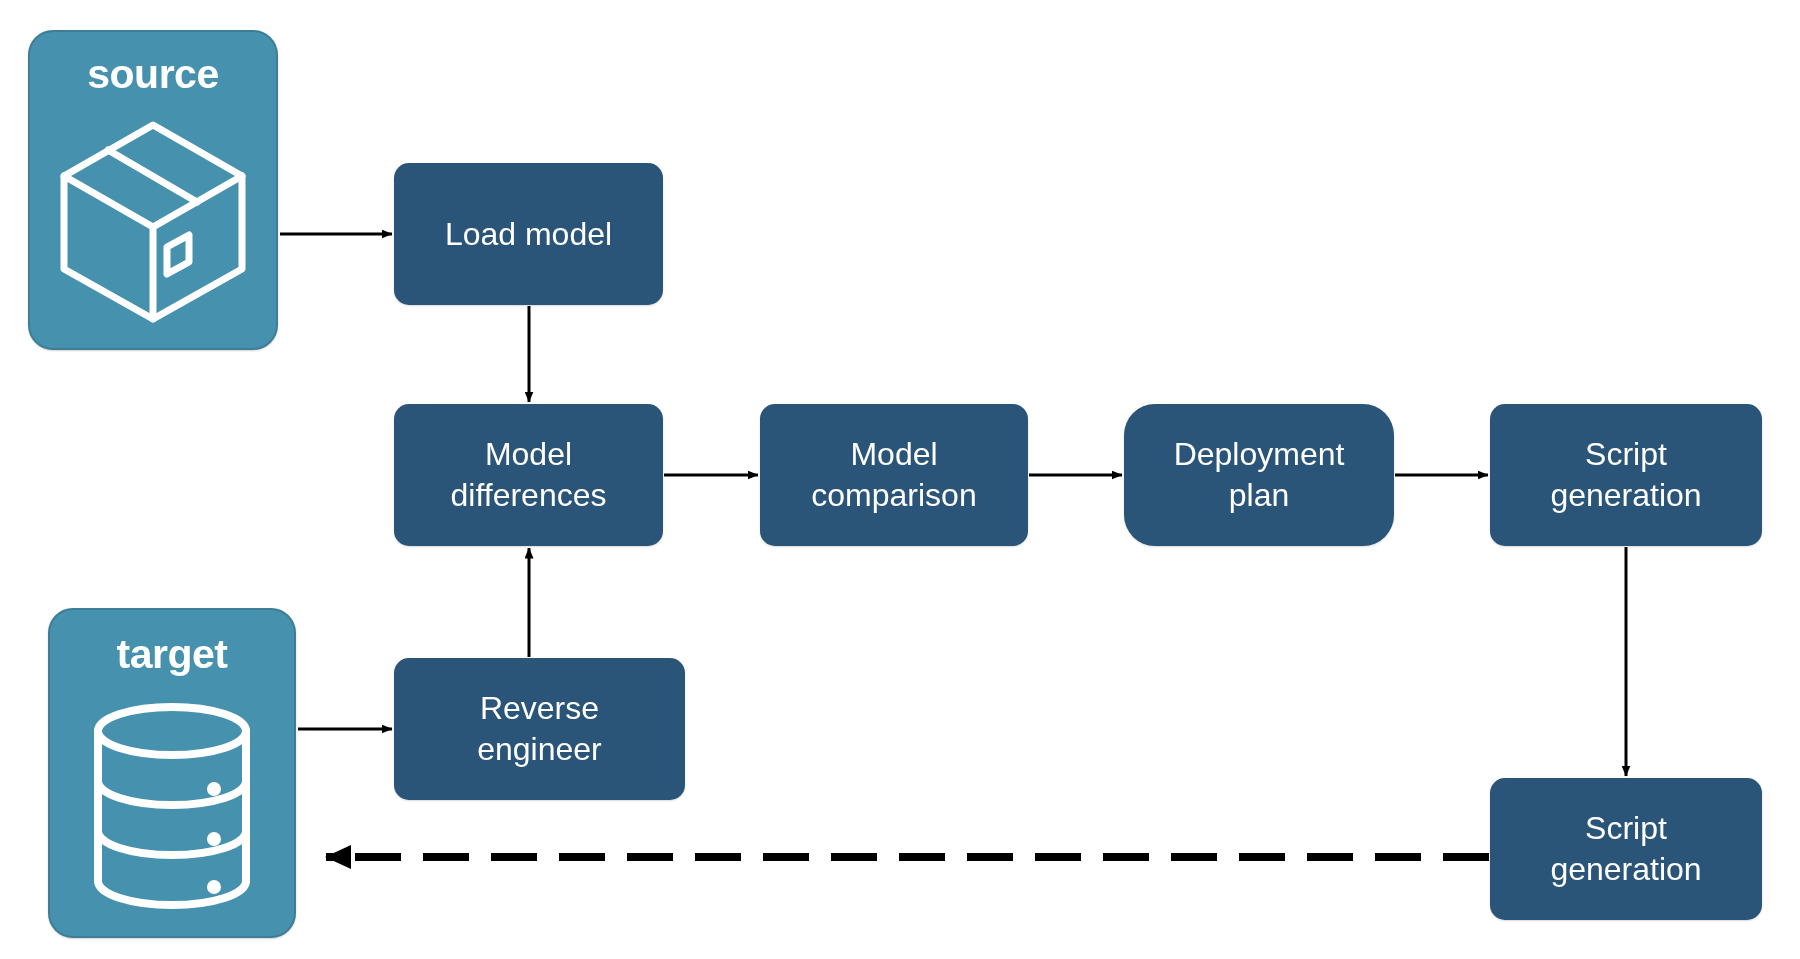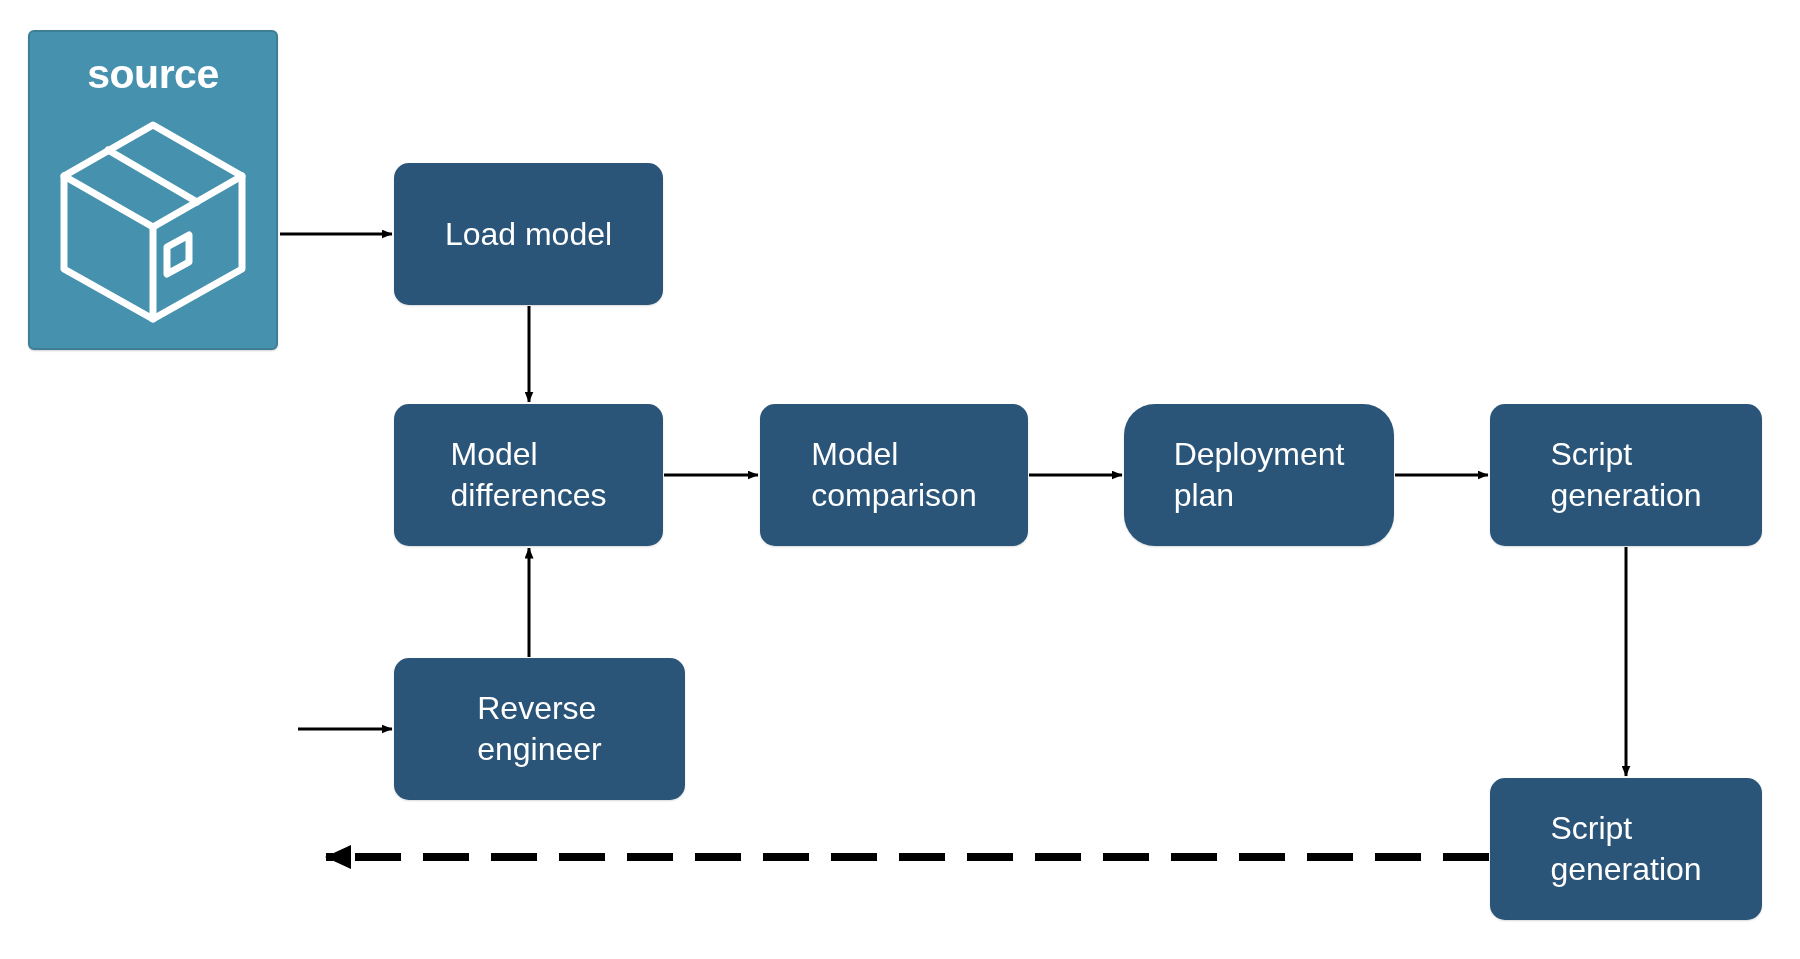--- a/index.html
+++ b/index.html
@@ -15,21 +15,21 @@
     width: 1800px;
     height: 959px;
     background: #ffffff;
     overflow: hidden;
   }
   
   .endpoint-card {
     position: absolute;
     background: #4591ae;
     border: 2px solid #3d7e96;
-    border-radius: 6px;
+    border-radius: 25px;
     box-sizing: border-box;
     display: flex;
     flex-direction: column;
     align-items: center;
     box-shadow: 0 1px 2px rgba(0,0,0,0.18);
   }
   .endpoint-title {
     color: #ffffff;
     font-weight: bold;
     font-size: 41px;
@@ -46,21 +46,21 @@
   }
   
   .process-box {
     position: absolute;
     background: #2a5578;
     border-radius: 15px;
     box-sizing: border-box;
     display: flex;
     align-items: center;
     justify-content: center;
-    text-align: left;
+    text-align: center;
     color: #ffffff;
     font-size: 32px;
     line-height: 1.27;
     padding: 4px 10px;
     box-shadow: 0 1px 2px rgba(0,0,0,0.15);
   }
   .process-box span { display: block; }
   
   #wires {
     position: absolute;
@@ -131,20 +131,38 @@
           <path d="M95 6 L184 57 L184 150 L95 200 L6 150 L6 57 Z"></path>
           <path d="M6 57 L95 108 L184 57"></path>
           <path d="M95 108 L95 200"></path>
           <path d="M50 31 L139 83"></path>
           <path d="M109 128 L131 116 L131 143 L109 155 Z"></path>
         </g>
       </svg>
     </div>
   </div>
 
+  <div class="endpoint-card" style="left:48px; top:608px; width:248px; height:330px; padding-top:24px;">
+    <div class="endpoint-title">target</div>
+    <div class="endpoint-glyph">
+      <svg width="160" height="210" viewBox="0 0 160 210" xmlns="http://www.w3.org/2000/svg">
+        <g fill="none" stroke="#ffffff" stroke-width="8" stroke-linejoin="round" stroke-linecap="round">
+          <ellipse cx="80" cy="30" rx="74" ry="24"></ellipse>
+          <path d="M6 30 L6 180"></path>
+          <path d="M154 30 L154 180"></path>
+          <path d="M6 180 A74 24 0 0 0 154 180"></path>
+          <path d="M6 80 A74 24 0 0 0 154 80"></path>
+          <path d="M6 130 A74 24 0 0 0 154 130"></path>
+        </g>
+        <circle cx="122" cy="88" r="7" fill="#ffffff"></circle>
+        <circle cx="122" cy="138" r="7" fill="#ffffff"></circle>
+        <circle cx="122" cy="186" r="7" fill="#ffffff"></circle>
+      </svg>
+    </div>
+  </div>
 
   <div class="process-box" style="left:394px; top:163px; width:269px; height:142px;">
     <div>
       <span>Load model</span>
     </div>
   </div>
 
   <div class="process-box" style="left:394px; top:404px; width:269px; height:142px;">
     <div>
       <span>Model</span>

